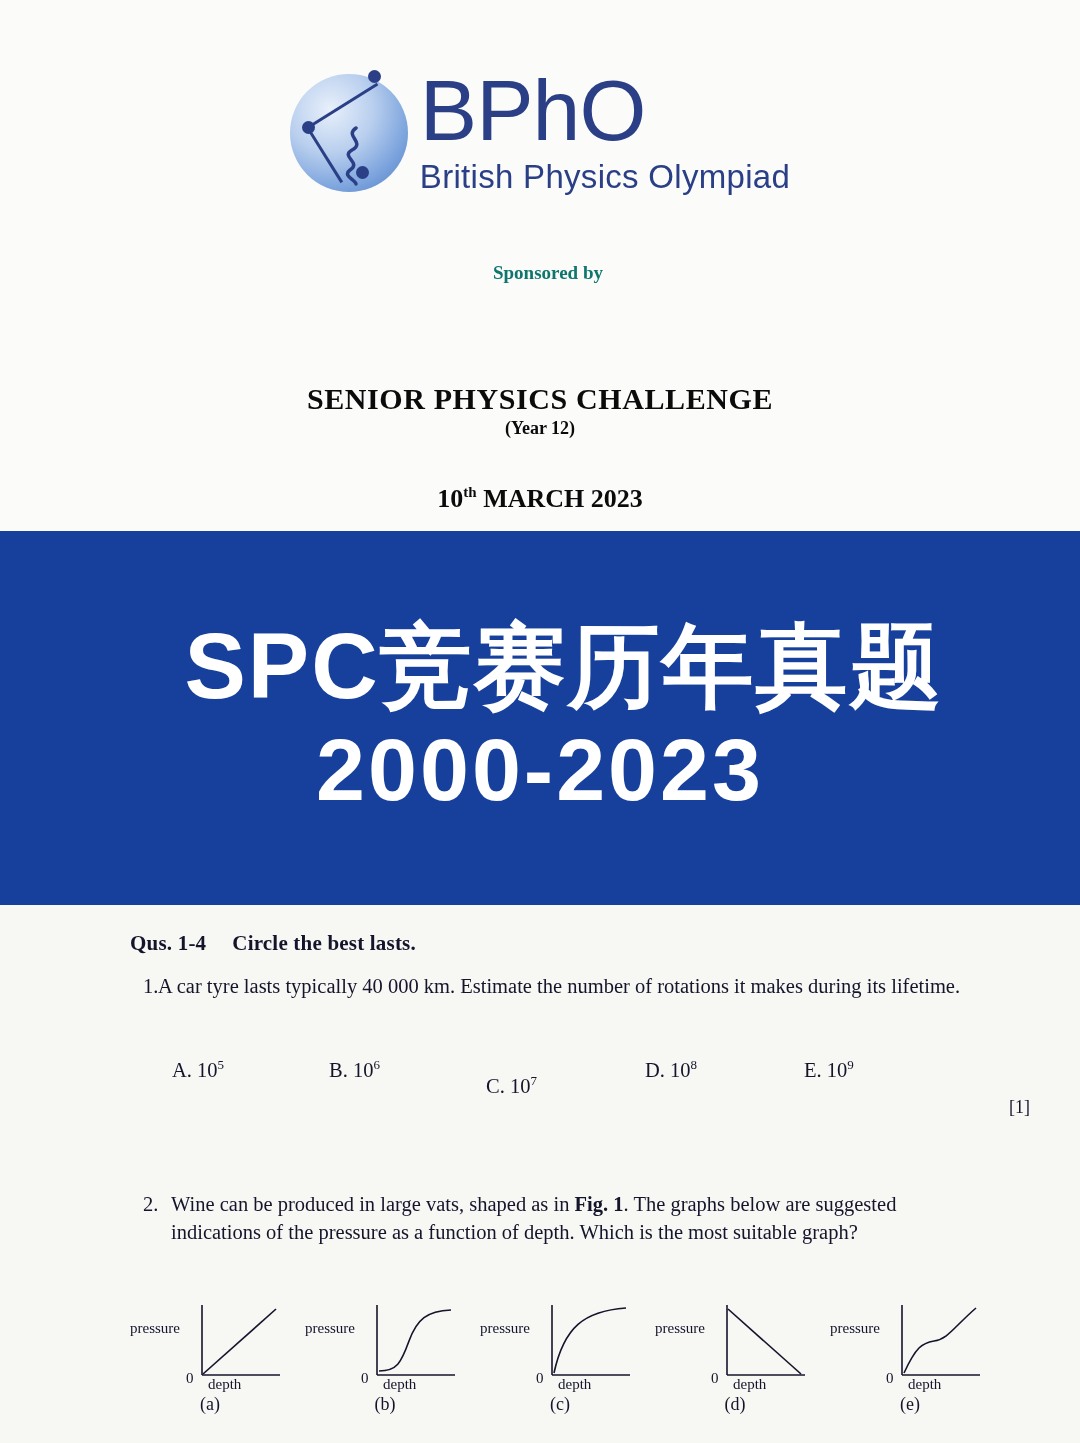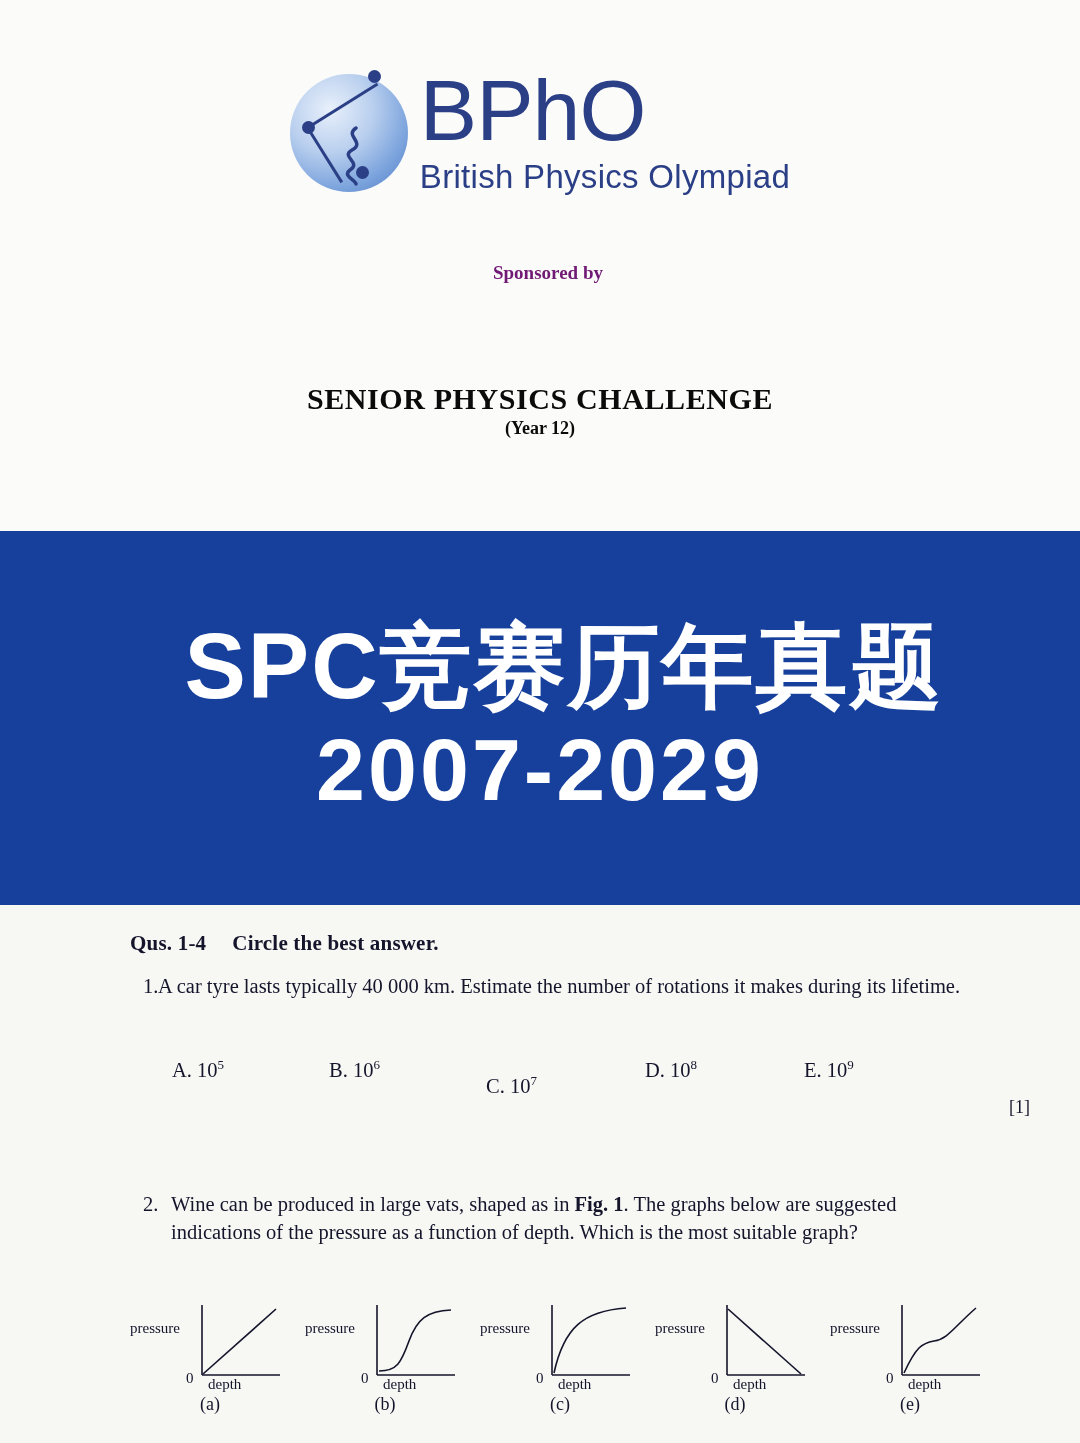--- a/index.html
+++ b/index.html
@@ -86,21 +86,21 @@
 
   .sponsor-line {
     position: absolute;
     top: 262px;
     left: 16px;
     right: 0;
     text-align: center;
     font-family: "Liberation Serif", serif;
     font-weight: bold;
     font-size: 19px;
-    color: #701a75;
+    color: #0f766e;
   }
 
   .gresearch {
     position: absolute;
     top: 288px;
     left: 0;
     right: 0;
     display: flex;
     justify-content: center;
     align-items: center;
@@ -311,30 +311,31 @@
     <div class="logo-text">
       <div class="bpho-word">BPhO</div>
       <div class="bpho-sub">British Physics Olympiad</div>
     </div>
   </div>
 
   <div class="sponsor-line">Sponsored by</div>
 
   <div class="title-main">SENIOR PHYSICS CHALLENGE</div>
   <div class="title-year">(Year 12)</div>
+  <div class="title-date"><span>10</span><sup>th</sup><span> MARCH 2023</span></div>
 
   <div class="banner">
     <div class="banner-line1">SPC竞赛历年真题</div>
-    <div class="banner-line2">2007-2029</div>
+    <div class="banner-line2">2000-2023</div>
   </div>
 
   <div class="sheet">
 
     <div class="qus-head">
-      <span>Qus. 1-4</span><span class="gap"></span><span>Circle the best answer.</span>
+      <span>Qus. 1-4</span><span class="gap"></span><span>Circle the best lasts.</span>
     </div>
 
     <div class="q1">
       <span class="num">1.</span>
       <span class="body">A car tyre lasts typically 40 000 km. Estimate the number of rotations it makes during its lifetime.</span>
     </div>
 
     <div class="opts">
       <span class="opt" style="left:0px;">
         <span>A.</span>

